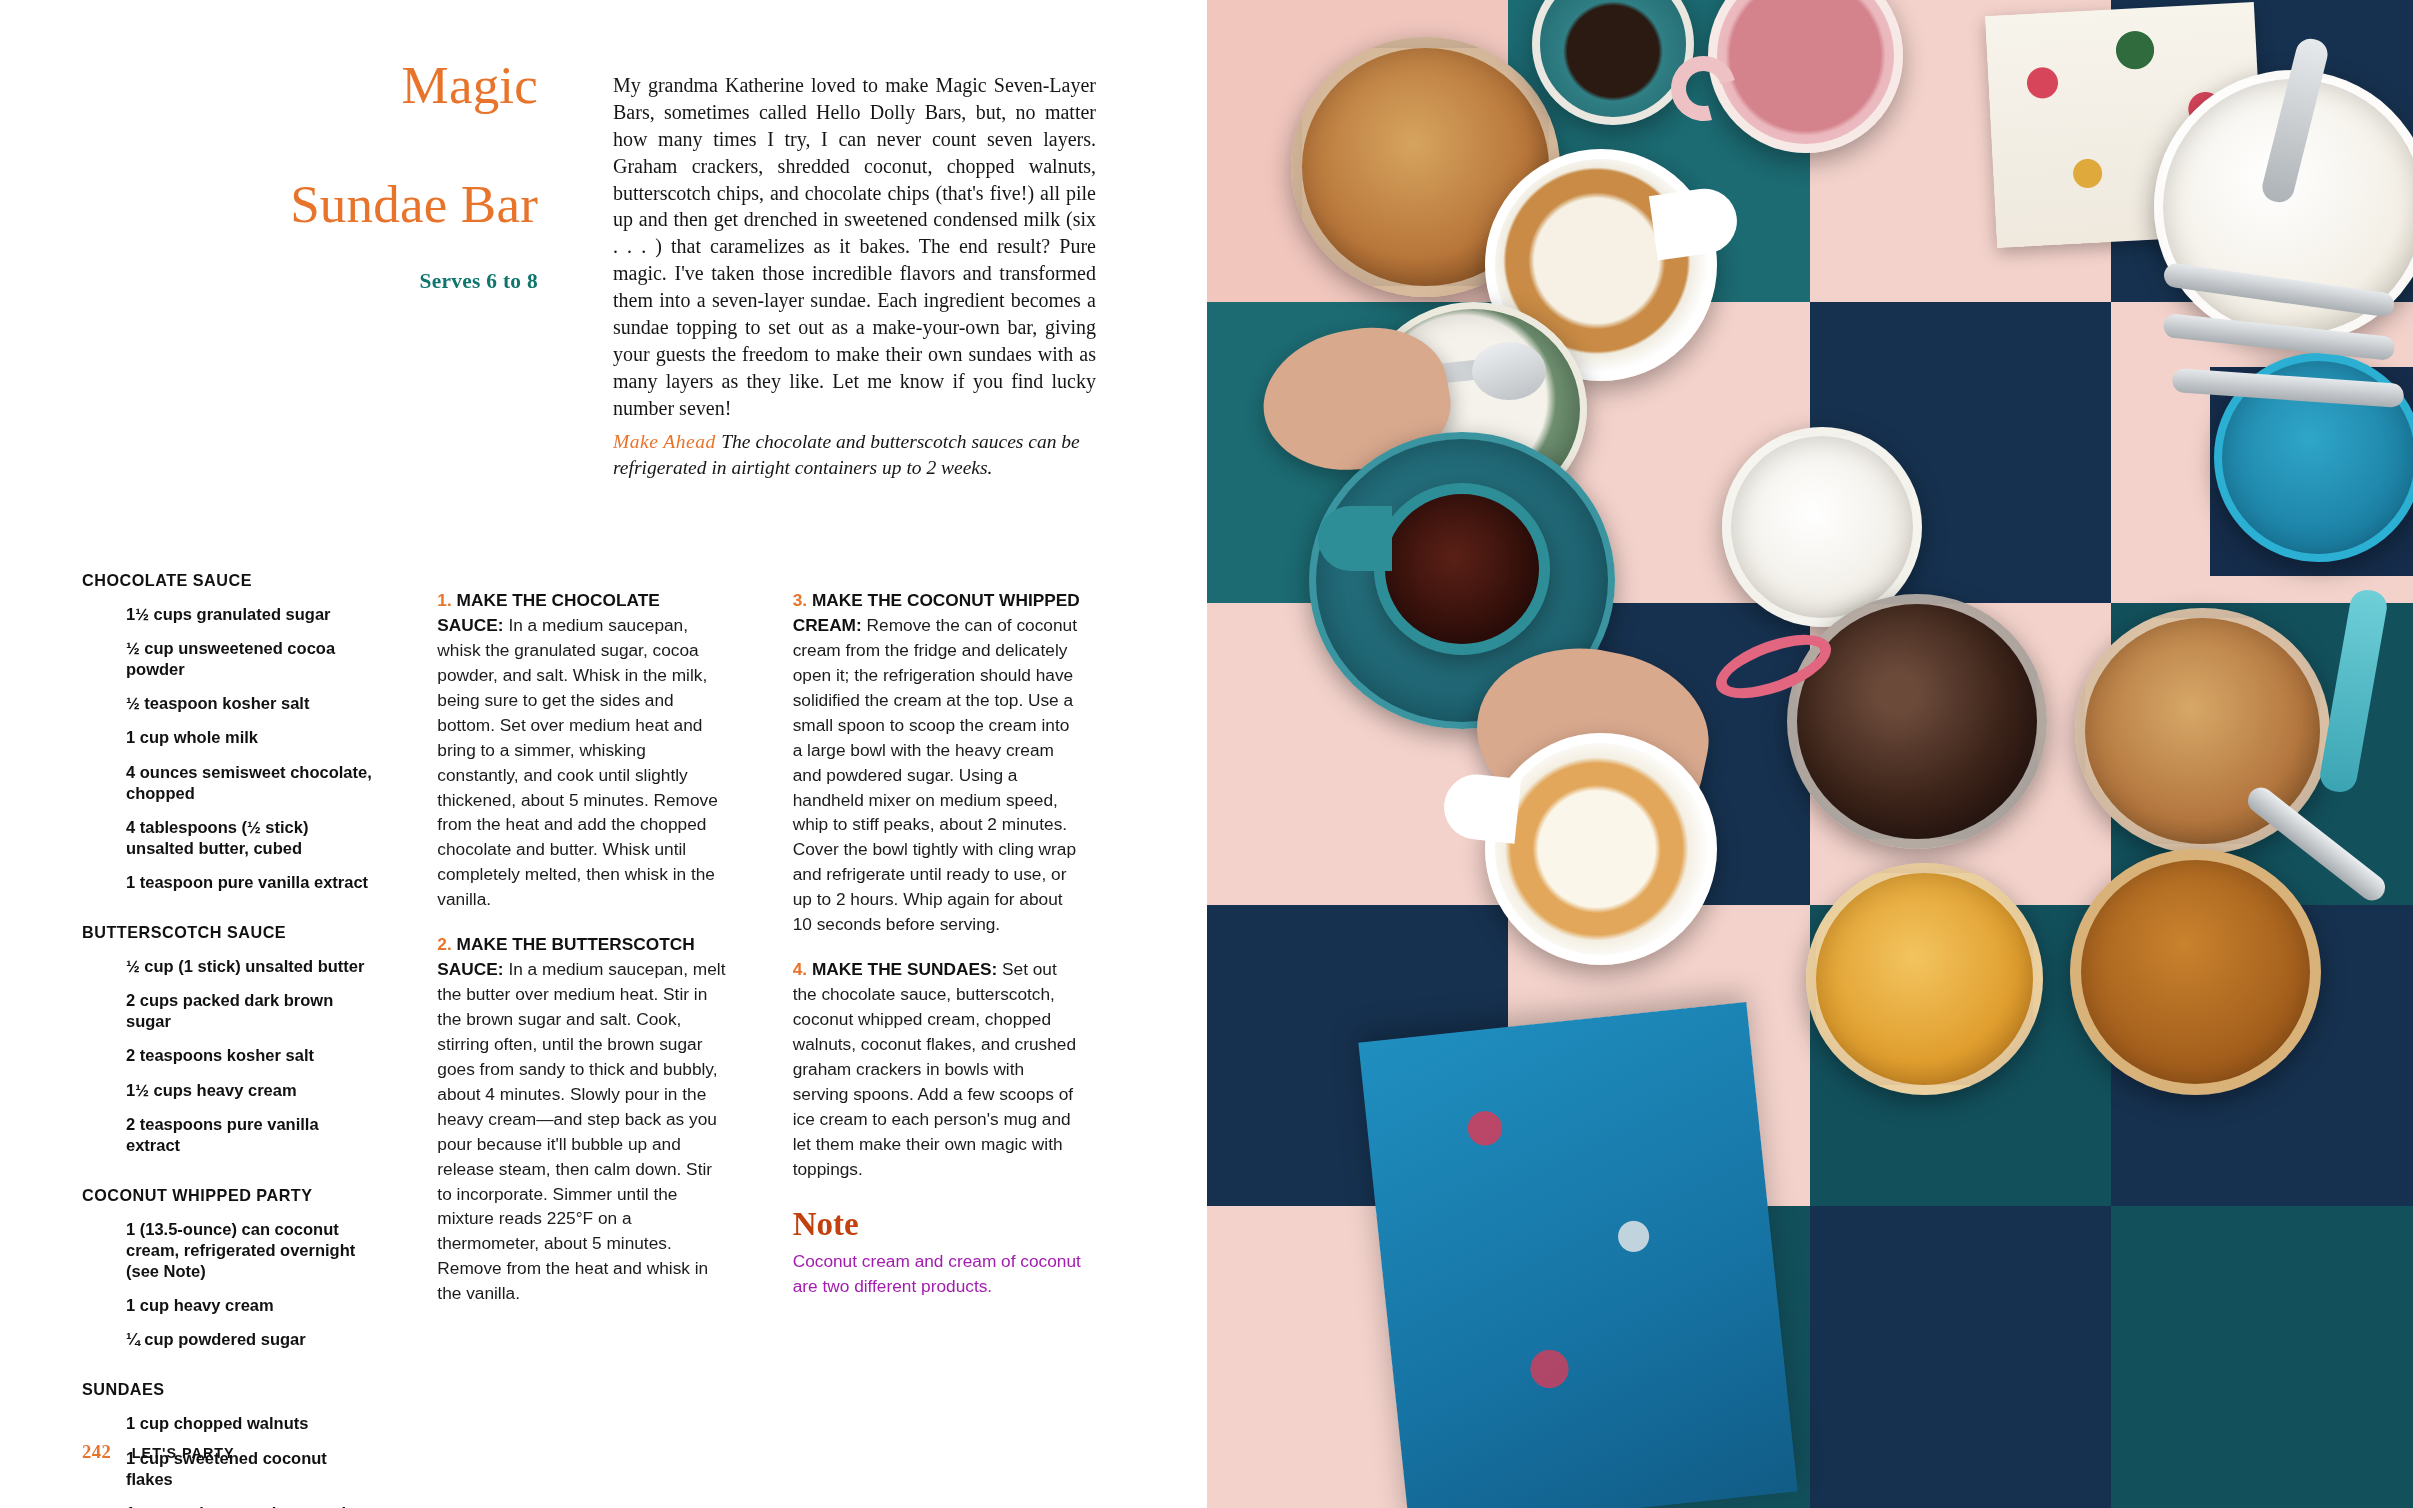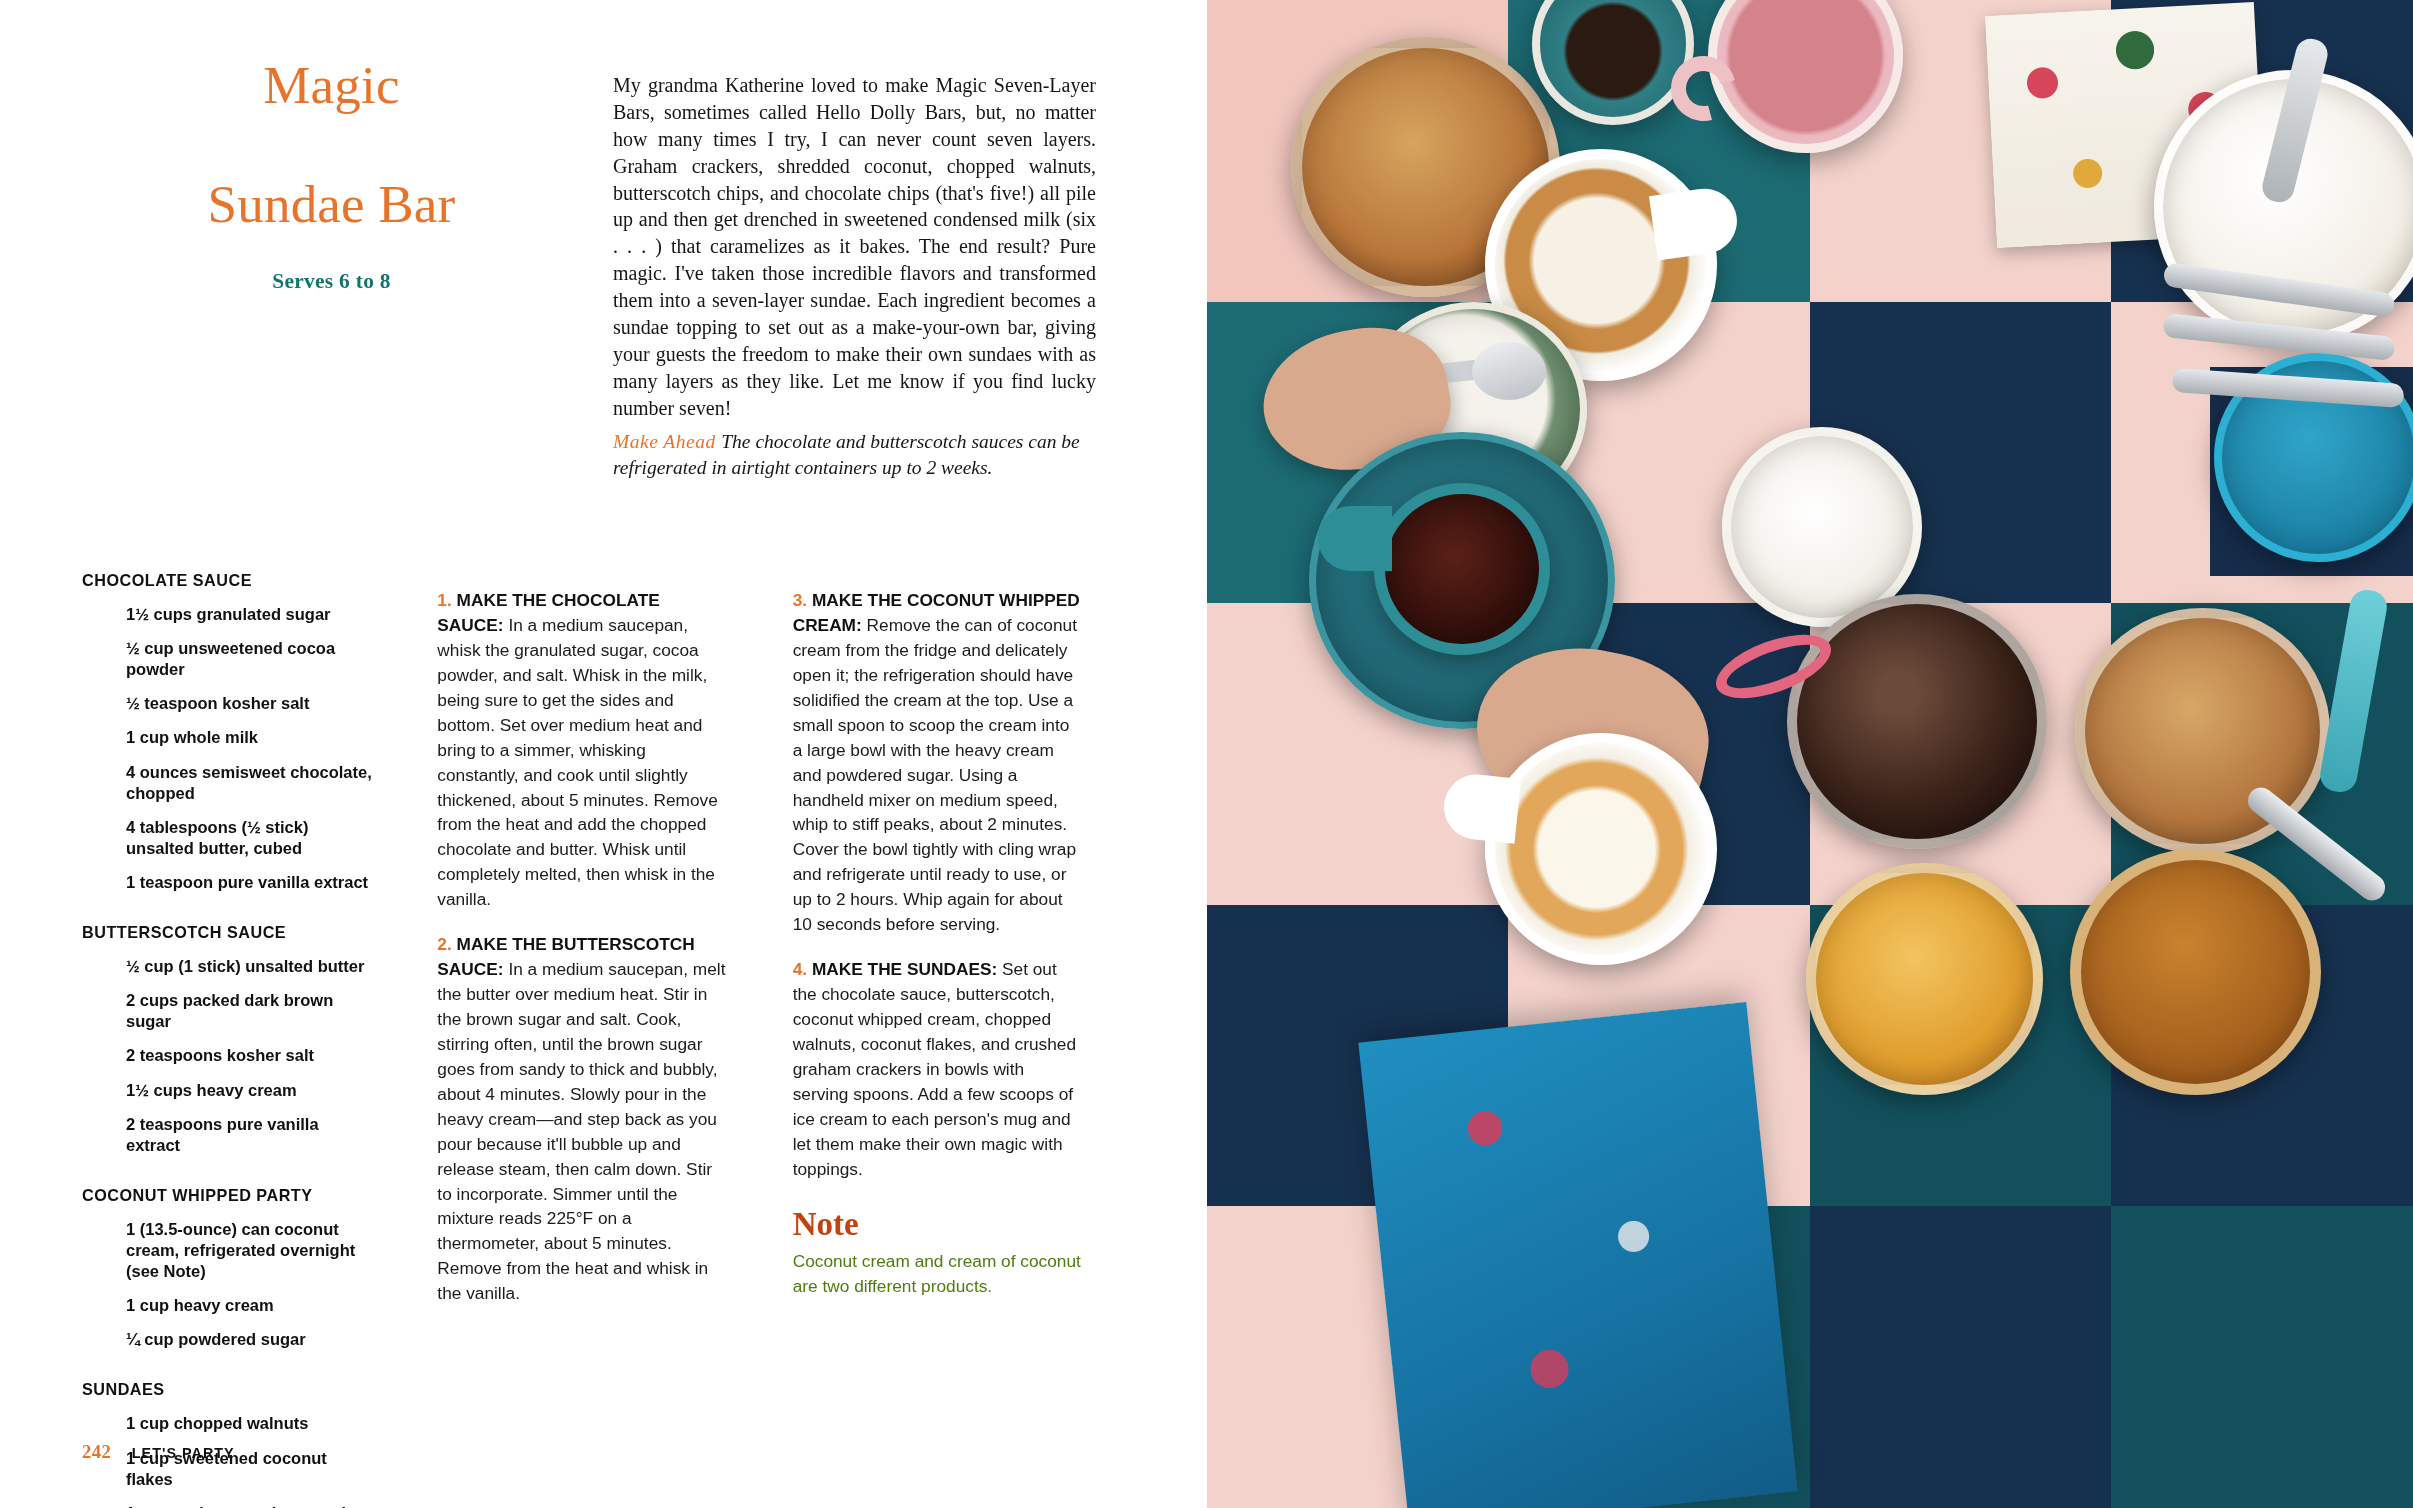--- a/index.html
+++ b/index.html
@@ -20,24 +20,24 @@
   
   .left-page {
     position: relative;
     width: 1207px;
     height: 1508px;
     background: #ffffff;
     padding: 0;
   }
   .title-block {
     position: absolute;
-    left: 132px;
+    left: 139px;
     top: 56px;
     width: 399px;
-    text-align: center;
+    text-align: right;
   }
   .recipe-title {
     font-family: "Liberation Serif", serif;
     color: #e8742c;
     font-size: 53px;
     line-height: 1.12;
     font-weight: normal;
     letter-spacing: 0.2px;
     margin: 0;
   }
@@ -118,21 +118,21 @@
     font-family: "Liberation Serif", serif;
     font-size: 33px;
     font-weight: bold;
     color: #c2410c;
     margin-top: 24px;
     margin-bottom: 6.5px;
   }
   .note-body {
     font-size: 17.3px;
     line-height: 1.44;
-    color: #4d7c0f;
+    color: #a21caf;
   }
   .footer {
     position: absolute;
     left: 82px;
     bottom: 45px;
     display: flex;
     align-items: baseline;
     gap: 20.4px;
   }
   .folio {

